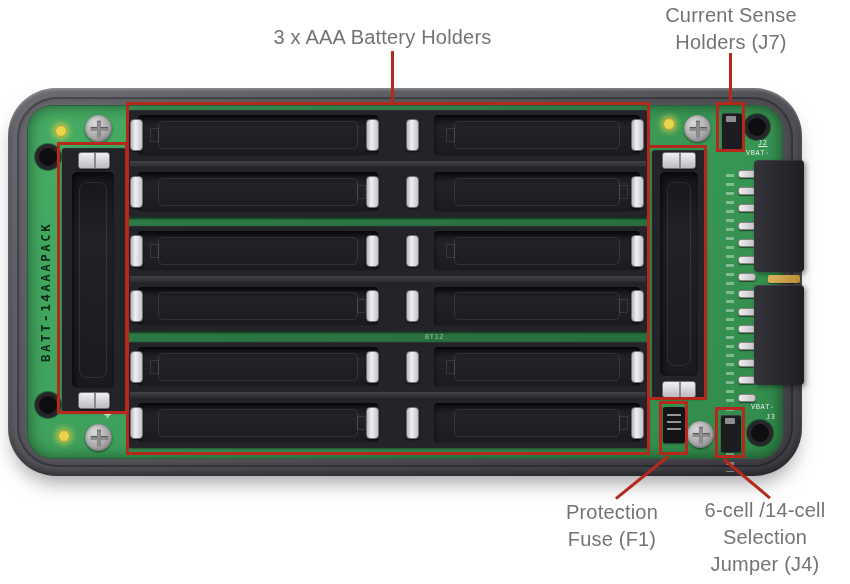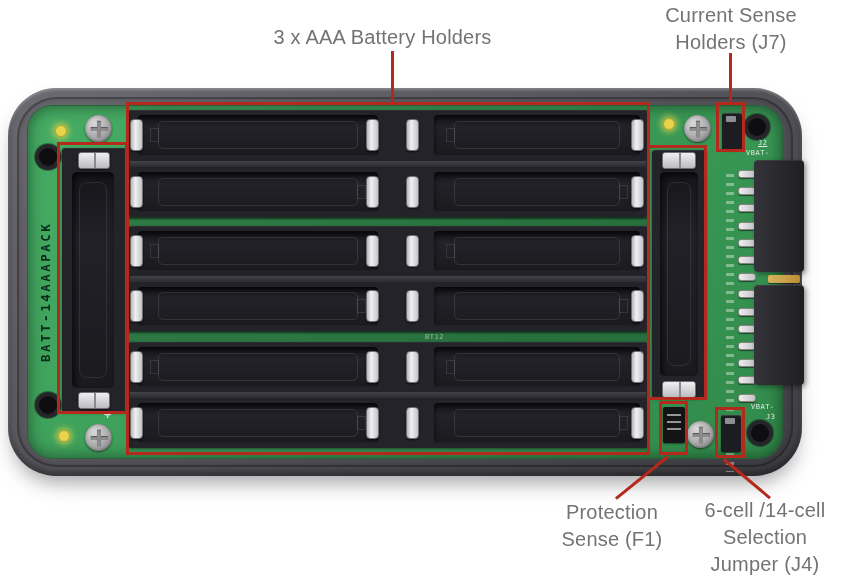--- a/index.html
+++ b/index.html
@@ -109,21 +109,21 @@
 
   <div class="annot-label" style="left:230px;top:24px;width:305px;">3 x AAA Battery Holders</div>
 
   <div class="annot-label" style="left:638px;top:2px;width:186px;">
     <div>Current Sense</div>
     <div>Holders (J7)</div>
   </div>
 
   <div class="annot-label" style="left:537px;top:499px;width:150px;">
     <div>Protection</div>
-    <div>Sense (F1)</div>
+    <div>Fuse (F1)</div>
   </div>
 
   <div class="annot-label" style="left:672px;top:497px;width:186px;">
     <div>6-cell /14-cell</div>
     <div>Selection</div>
     <div>Jumper (J4)</div>
   </div>
 
   <div class="rline" style="left:391px;top:51px;width:3px;height:53px;"></div>
   <div class="rline" style="left:729px;top:53px;width:3px;height:50px;"></div>

